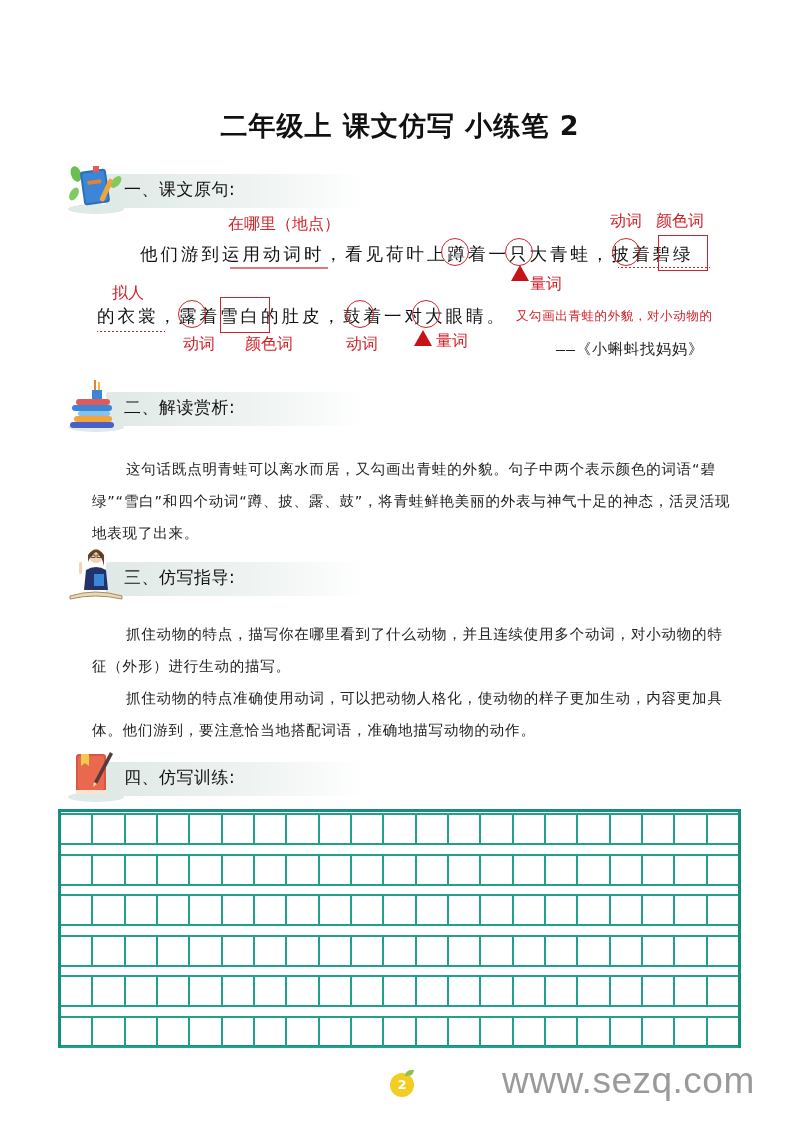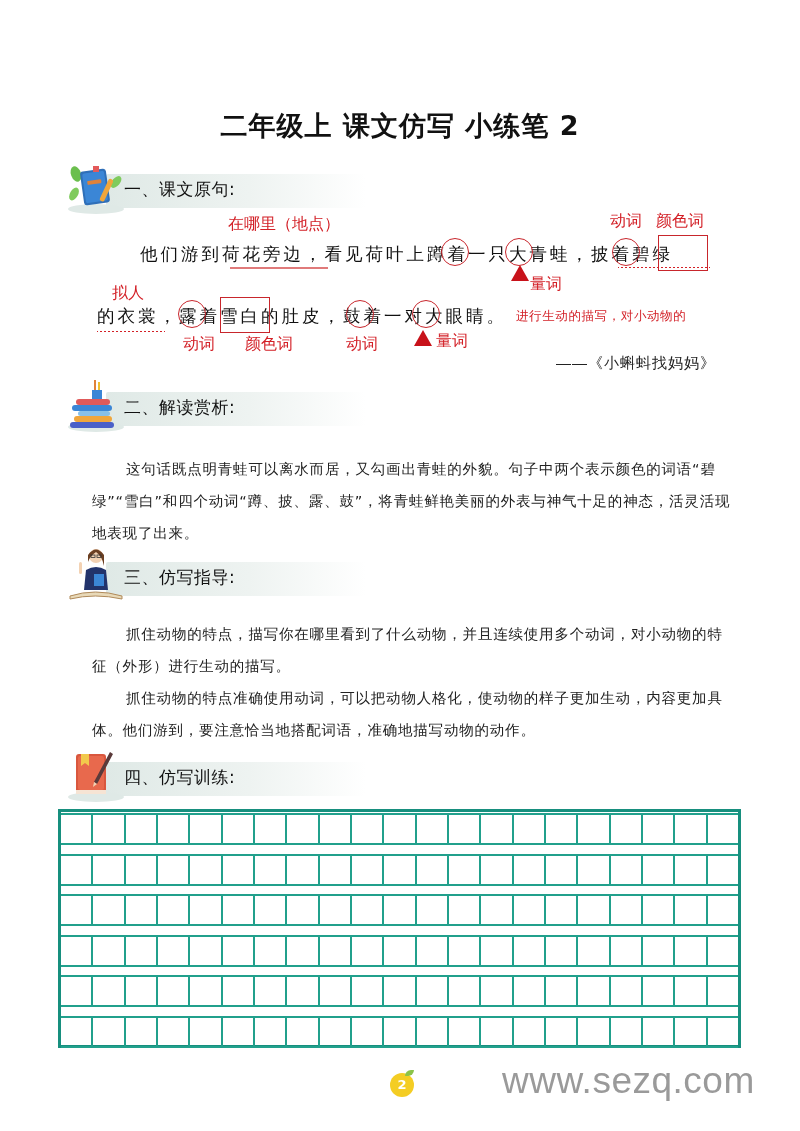--- a/index.html
+++ b/index.html
@@ -38,21 +38,21 @@
     background:
       radial-gradient(circle at 2px 0px, transparent 1.6px, #d32027 1.7px, #d32027 2.2px, transparent 2.3px) 0 0 / 4px 4px repeat-x;
   }
   .tri {
     position: absolute; width: 0; height: 0;
     border-left: 9px solid transparent; border-right: 9px solid transparent; border-bottom: 16px solid #c8121a;
   }
   .note-block {
     position: absolute; left: 516px; top: 306px; color: #d32027; font-family: "DejaVu Serif", serif; font-size: 12.5px; line-height: 20px; letter-spacing: 0.6px;
   }
-  .source { position: absolute; left: 556px; top: 354px; font-family: Liberation Sans, sans-serif; font-size: 15px; color: #222; letter-spacing: 1px; }
+  .source { position: absolute; left: 556px; top: 340px; font-family: Liberation Mono, monospace; font-size: 15px; color: #222; letter-spacing: 1px; }
 
   .para {
     position: absolute; left: 92px; width: 640px; font-family: "DejaVu Sans", sans-serif; font-size: 14.5px; line-height: 32px; color: #222; letter-spacing: 0.8px;
   }
   .para p { text-indent: 34px; }
 
   
   .grid { position: absolute; left: 58px; top: 809px; width: 683px; height: 239px; border: 3px solid #178f7e; }
   .grid-row { position: absolute; left: 0; width: 677px; height: 32px; display: flex; border-top: 2px solid #21a08c; border-bottom: 2px solid #21a08c; }
   .cell { flex: 1 1 0; border-right: 2px solid #21a08c; height: 100%; }
@@ -88,21 +88,21 @@
   </svg>
   <div class="sec-label">一、课文原句:</div>
 </div>
 
 <div>
   <div class="red-note" style="left:228px; top:214px;">在哪里（地点）</div>
   <div class="red-note" style="left:610px; top:211px;">动词</div>
   <div class="red-note" style="left:656px; top:211px;">颜色词</div>
 
   <div class="line" style="left:140px; top:242px;">
-    <span>他们游到</span><span>荷花旁边</span><span>，看见荷叶上</span><span>蹲</span><span>着一</span><span>只</span><span>大青蛙，</span><span>披</span><span>着</span><span>碧绿</span>
+    <span>他们游到</span><span>运用动词时</span><span>，看见荷叶上</span><span>蹲</span><span>着一</span><span>只</span><span>大青蛙，</span><span>披</span><span>着</span><span>碧绿</span>
   </div>
   <div class="uline" style="left:230px; top:267px; width:98px;"></div>
   <div class="circ" style="left:441px; top:238px; width:28px; height:28px;"></div>
   <div class="circ" style="left:505px; top:238px; width:28px; height:28px;"></div>
   <div class="tri" style="left:511px; top:265px;"></div>
   <div class="red-note" style="left:530px; top:274px;">量词</div>
   <div class="circ" style="left:612px; top:238px; width:28px; height:28px;"></div>
   <div class="box" style="left:658px; top:235px; width:50px; height:36px;"></div>
   <div class="wavy" style="left:618px; top:266px; width:92px;"></div>
 
@@ -116,21 +116,21 @@
   <div class="circ" style="left:346px; top:300px; width:28px; height:28px;"></div>
   <div class="circ" style="left:412px; top:300px; width:28px; height:28px;"></div>
   <div class="tri" style="left:414px; top:330px;"></div>
 
   <div class="red-note" style="left:183px; top:334px;">动词</div>
   <div class="red-note" style="left:245px; top:334px;">颜色词</div>
   <div class="red-note" style="left:346px; top:334px;">动词</div>
   <div class="red-note" style="left:436px; top:331px;">量词</div>
 
   <div class="note-block">
-    <div>进行生动的描写，对小动物的</div>
+    <div>又勾画出青蛙的外貌，对小动物的</div>
   </div>
   <div class="source">——《小蝌蚪找妈妈》</div>
 </div>
 
 <div class="sec-head" style="top:378px;">
   <div class="sec-band"></div>
   <div class="shadow-oval"></div>
   <svg class="sec-icon" viewBox="0 0 58 56">
     <rect x="28" y="2" width="2" height="12" fill="#e0823a"></rect>
     <rect x="32" y="4" width="2" height="10" fill="#f0c030"></rect>

